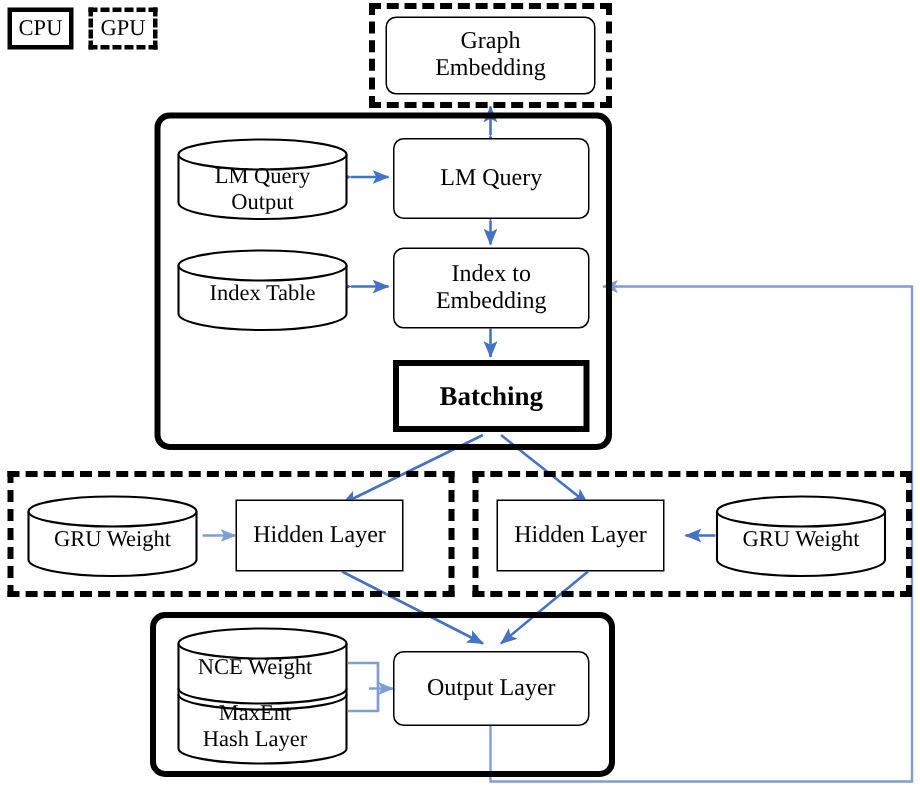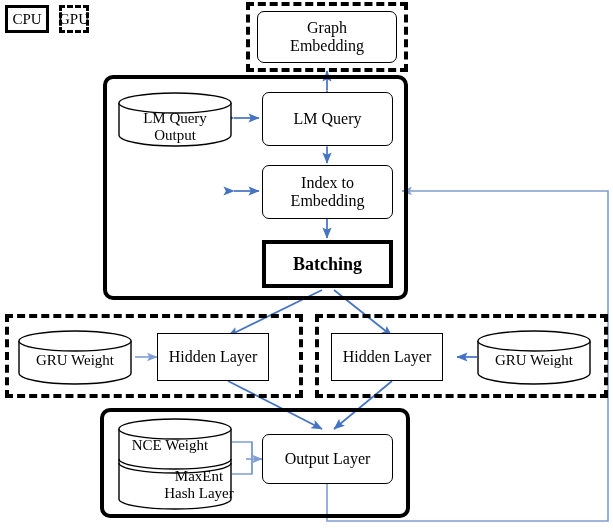--- a/index.html
+++ b/index.html
@@ -80,21 +80,21 @@
     <path class="edge-thin" d="M232,442 L252,442 L252,474 L232,474"></path>
     <line class="edge-thin" x1="246" y1="459" x2="262" y2="459" marker-end="url(#ahs)"></line>
     <line class="edge-thin" x1="252" y1="442" x2="252" y2="474"></line>
 
     <path class="edge-thin" d="M327,484 L327,521 L608,521 L608,191 L402,191" marker-end="url(#ahs)"></path>
   </svg>
 
   <div class="node legend-cpu" style="left:5px;top:5px;width:44px;height:28px;">
     <span>CPU</span>
   </div>
-  <div class="node legend-gpu" style="left:59px;top:5px;width:30px;height:28px;">
+  <div class="node legend-gpu" style="left:59px;top:5px;width:46px;height:28px;">
     <span>GPU</span>
   </div>
 
   <div class="node gpu-box" style="left:246px;top:2px;width:162px;height:70px;"></div>
   <div class="node proc round" style="left:257px;top:11px;width:140px;height:52px;">
     <span>
       <span>Graph</span><br>
       <span>Embedding</span>
     </span>
   </div>
@@ -111,20 +111,29 @@
       <span>Output</span>
     </div>
   </div>
 
   <div class="node proc round" style="left:262px;top:92px;width:131px;height:54px;">
     <span>
       <span>LM Query</span><br>
     </span>
   </div>
 
+  <div class="cyl" style="left:118px;top:166px;width:114px;height:54px;">
+    <svg width="114" height="54" viewBox="0 0 114 54">
+      <path d="M1,11 L1,43 A56,11 0 0 0 113,43 L113,11" fill="#fff" stroke="#000" stroke-width="1.4"></path>
+      <ellipse cx="57" cy="11" rx="56" ry="10" fill="#fff" stroke="#000" stroke-width="1.4"></ellipse>
+    </svg>
+    <div class="cyl-label" style="top:22px;">
+      <span>Index Table</span>
+    </div>
+  </div>
 
   <div class="node proc round" style="left:262px;top:165px;width:131px;height:54px;">
     <span>
       <span>Index to</span><br>
       <span>Embedding</span>
     </span>
   </div>
 
   <div class="node proc bold" style="left:262px;top:240px;width:131px;height:48px;">
     <span>Batching</span>
@@ -167,21 +176,21 @@
   <div class="cyl" style="left:118px;top:418px;width:104px;height:92px;">
     <svg width="114" height="92" viewBox="0 0 114 92">
       <path d="M1,11 L1,81 A56,10 0 0 0 113,81 L113,11" fill="#fff" stroke="#000" stroke-width="1.4"></path>
       <ellipse cx="57" cy="11" rx="56" ry="10" fill="#fff" stroke="#000" stroke-width="1.4"></ellipse>
       <path d="M1,41 A56,10 0 0 0 113,41" fill="none" stroke="#000" stroke-width="1.4"></path>
       <path d="M1,45 A56,10 0 0 0 113,45" fill="none" stroke="#000" stroke-width="1.4"></path>
     </svg>
     <div class="cyl-label" style="top:19px;">
       <span>NCE Weight</span>
     </div>
-    <div class="cyl-label" style="top:50px;padding-left:29px;">
+    <div class="cyl-label" style="top:50px;">
       <span>MaxEnt</span><br>
       <span>Hash Layer</span>
     </div>
   </div>
 
   <div class="node proc round" style="left:262px;top:434px;width:131px;height:50px;">
     <span>Output Layer</span>
   </div>
 
 </div>

